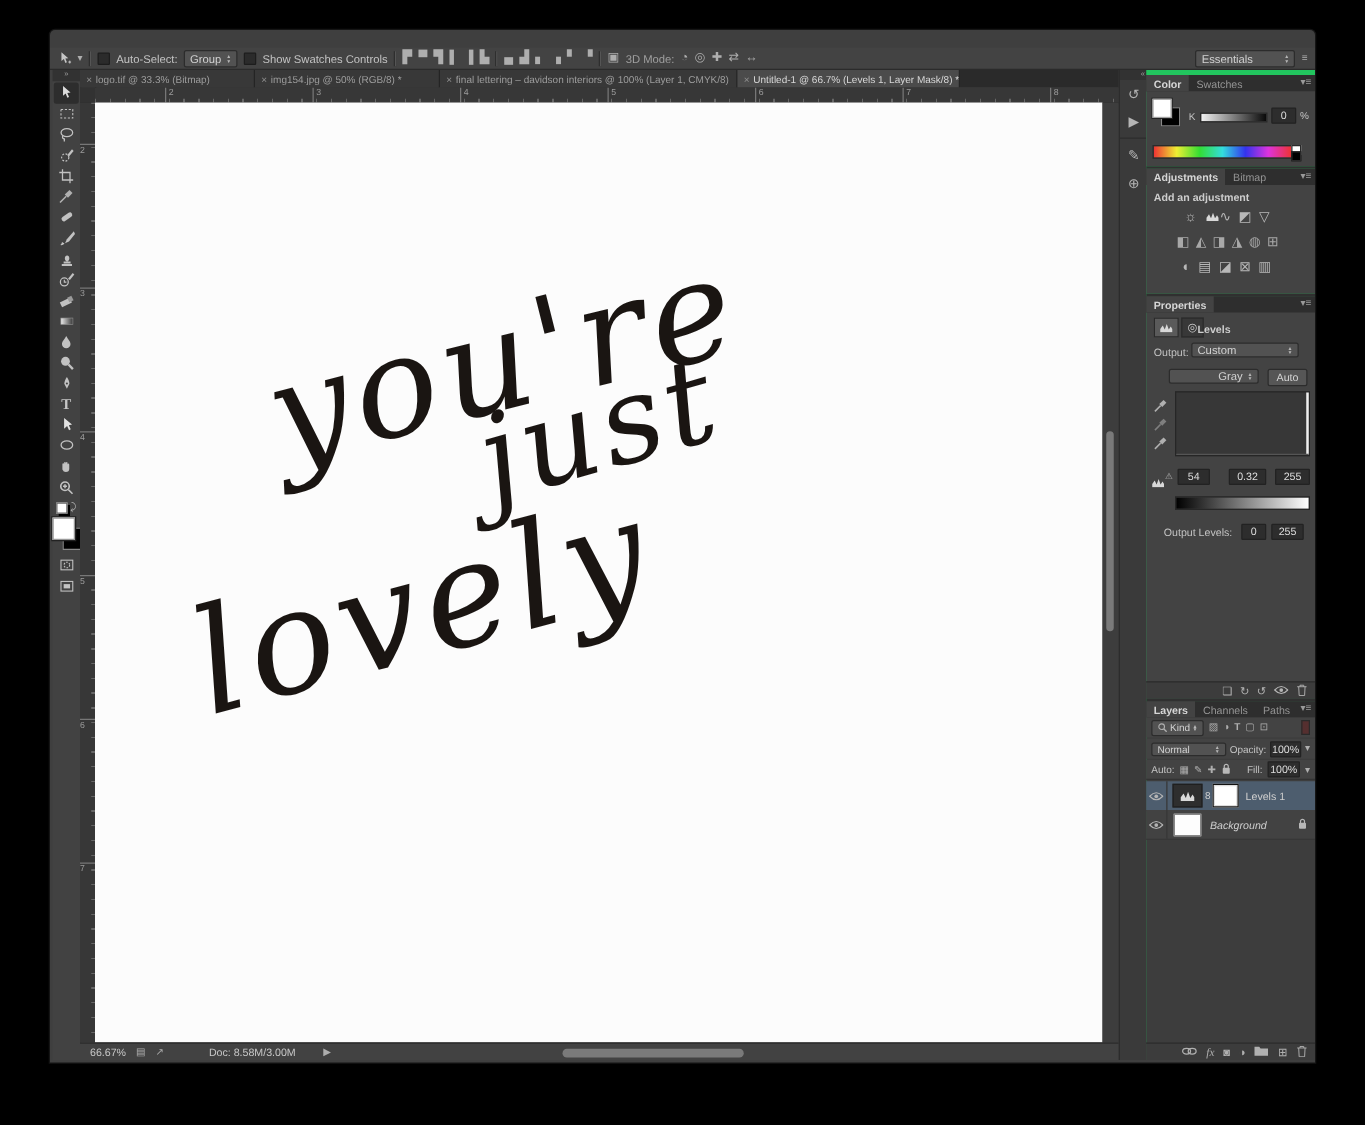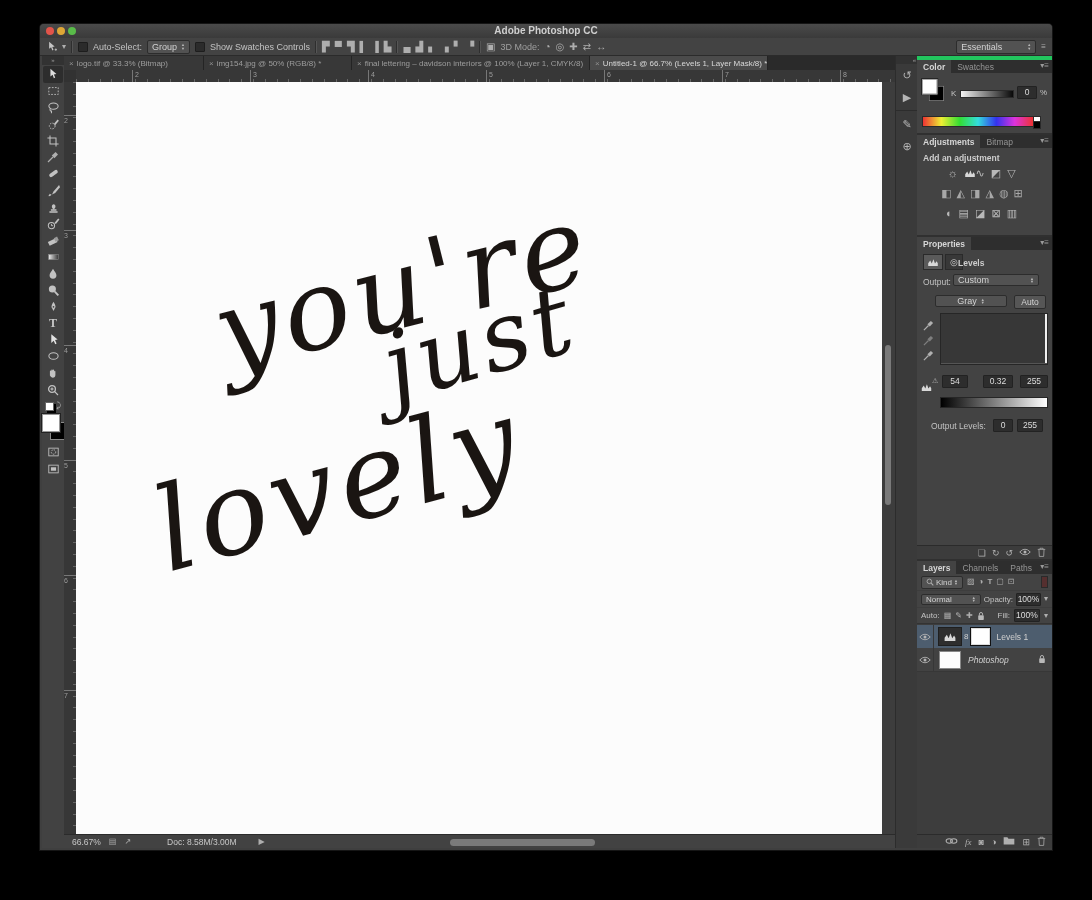--- a/index.html
+++ b/index.html
@@ -112,26 +112,20 @@
         <ellipse cx="9.4" cy="4" rx="3.4" ry="2.4" fill="none" stroke="#b0b0b0" stroke-width="1.1"></ellipse>
       </symbol>
     <symbol id="i-folder" viewBox="0 0 13 10">
         <path d="M0.5 1.5 h4.2 l1.2 1.6 h6.6 V9.5 H0.5z" fill="#b0b0b0"></path>
       </symbol>
   </defs>
 </svg>
 
 <div id="win">
 
-  <div class="r titlebar">
-    <span class="r tl" style="left:6px;background:#e2544a"></span>
-    <span class="r tl" style="left:17px;background:#dda636"></span>
-    <span class="r tl" style="left:28px;background:#59bb49"></span>
-    <div class="title">Adobe Photoshop CC</div>
-  </div>
 
   <div class="r optbar">
     <span>
       <svg class="lin" width="11" height="11" viewBox="0 0 14 14">
           <path d="M4 1 L4 10 L6.5 8 L8 12 L9.6 11.2 L8 7.5 L11 7z" fill="#c6c6c6"></path>
           <path d="M11 11 h3 M12.5 9.5 v3" stroke="#c6c6c6" stroke-width="1"></path>
         </svg>
     </span>
     <span class="ic sm">▾</span>
     <span class="sep"></span>
@@ -444,21 +438,21 @@
       <span style="position:absolute;left:28px;top:17px;width:16px;height:14px;background:#383838;border:1px solid #2a2a2a;color:#cfcfcf;font-size:9px;text-align:center;line-height:14px">◎</span>
       <span class="heading" style="position:absolute;left:41px;top:21px">Levels</span>
       <span class="lbl" style="position:absolute;left:6px;top:40px;font-size:8.5px">Output:</span>
       <span class="dd" style="position:absolute;left:36px;top:37px;width:86px;justify-content:space-between;box-sizing:border-box">
         <span>Custom</span>
         <span class="ud">
             <i>▲</i>
             <i>▼</i>
           </span>
       </span>
-      <span class="dd" style="position:absolute;left:18px;top:58px;width:72px;justify-content:center;box-sizing:border-box">
+      <span class="dd" style="position:absolute;left:18px;top:58px;width:72px;justify-content:flex-end;box-sizing:border-box">
         <span>Gray</span>
         <span class="ud">
             <i>▲</i>
             <i>▼</i>
           </span>
       </span>
       <span class="btn" style="position:absolute;left:97px;top:58px;width:30px;height:12px">Auto</span>
       <span style="position:absolute;left:6px;top:80px"><svg width="11" height="11" viewBox="0 0 12 12">
             <use href="#i-dropper"></use>
           </svg></span>
@@ -565,21 +559,21 @@
         <span style="width:19px;height:17px;background:#fff;border:1px solid #111;box-shadow:0 0 0 1px #dcdcdc inset"></span>
         <span style="margin-left:5px">Levels 1</span>
       </div>
       <div class="layerrow" style="top:87px">
         <span class="eyecell">
             <svg width="12" height="8" viewBox="0 0 16 10">
               <use href="#i-eye"></use>
             </svg>
           </span>
         <span style="width:20px;height:16px;background:#fdfdfd;border:1px solid #888;margin-left:5px"></span>
-        <span style="margin-left:7px;font-style:italic">Photoshop</span>
+        <span style="margin-left:7px;font-style:italic">Background</span>
         <span style="margin-left:auto;margin-right:6px"><svg width="8" height="10" viewBox="0 0 10 12">
               <use href="#i-lock"></use>
             </svg></span>
       </div>
       <div class="footerbar" style="bottom:0;gap:7px">
         <span><svg width="13" height="8" viewBox="0 0 14 8">
               <use href="#i-link"></use>
             </svg></span>
         <span style="font-style:italic;font-family:'Liberation Serif',serif">fx</span>
         <span>◙</span>

